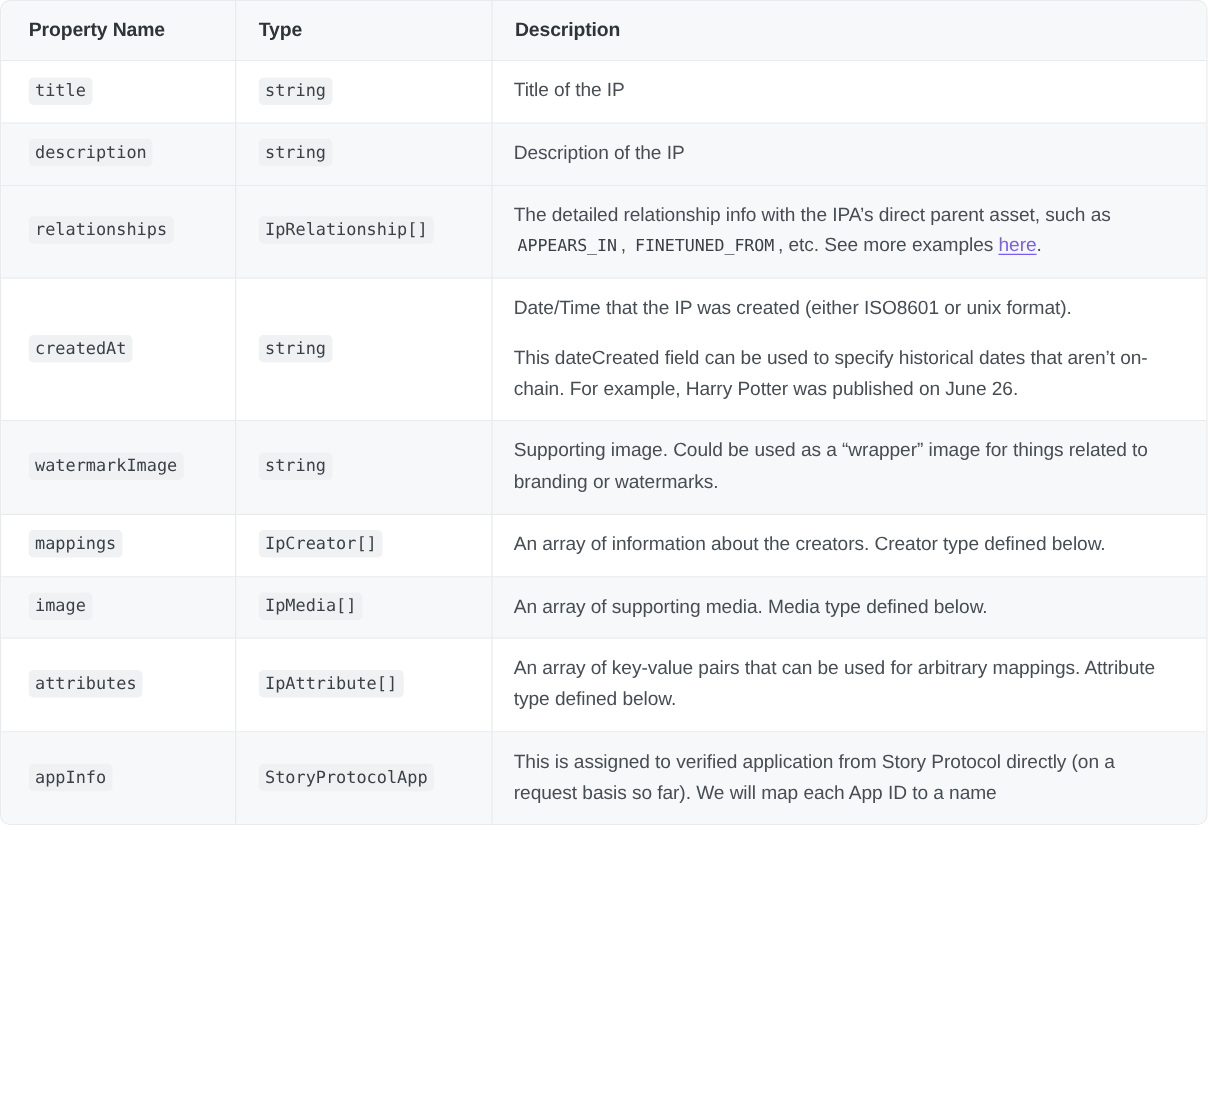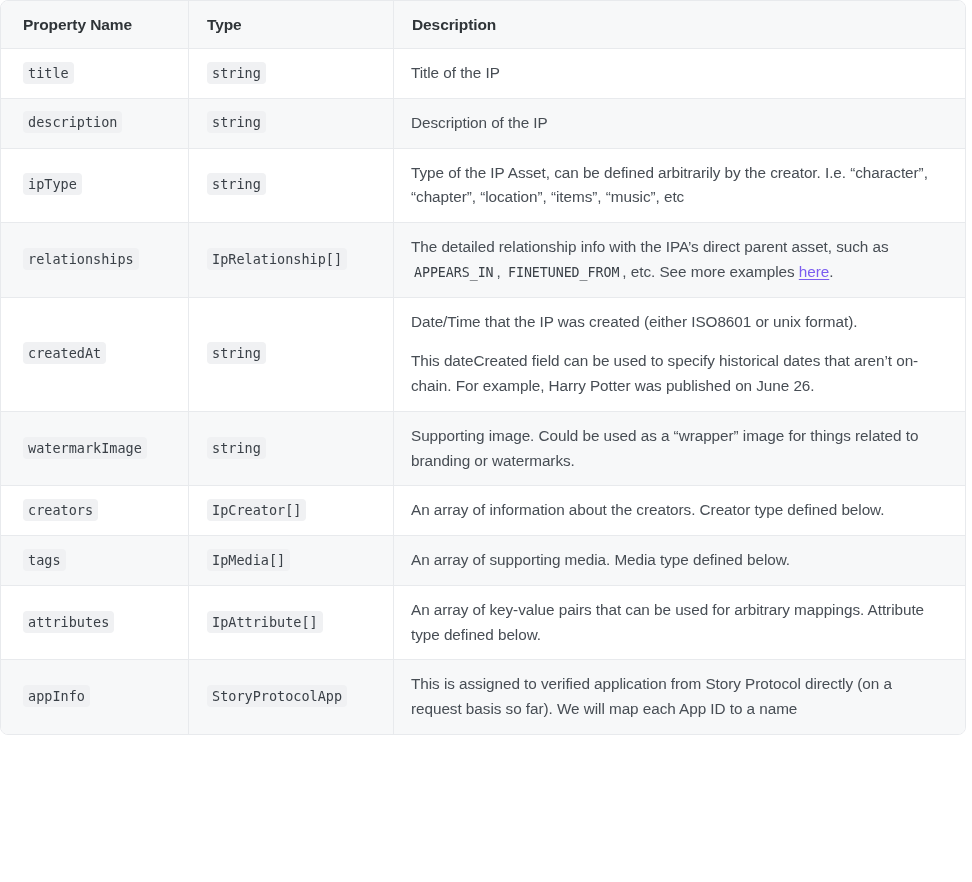--- a/index.html
+++ b/index.html
@@ -142,29 +142,20 @@
         </tr>
         <tr class="row-gray">
           <td class="cell-prop"><code class="chip">description</code></td>
           <td class="cell-type"><code class="chip">string</code></td>
           <td class="cell-desc">
             <div class="desc-text">
               <p>Description of the IP</p>
             </div>
           </td>
         </tr>
-        <tr class="row-white">
-          <td class="cell-prop"><code class="chip">ipType</code></td>
-          <td class="cell-type"><code class="chip">string</code></td>
-          <td class="cell-desc">
-            <div class="desc-text">
-              <p>Type of the IP Asset, can be defined arbitrarily by the creator. I.e. “character”, “chapter”, “location”, “items”, “music”, etc</p>
-            </div>
-          </td>
-        </tr>
         <tr class="row-gray">
           <td class="cell-prop"><code class="chip">relationships</code></td>
           <td class="cell-type"><code class="chip">IpRelationship[]</code></td>
           <td class="cell-desc">
             <div class="desc-text">
               <p>The detailed relationship info with the IPA’s direct parent asset, such as <code class="inline-code">APPEARS_IN</code>, <code class="inline-code">FINETUNED_FROM</code>, etc. See more examples <a class="doc-link" href="#">here</a>.</p>
             </div>
           </td>
         </tr>
         <tr class="row-white">
@@ -180,30 +171,30 @@
         <tr class="row-gray">
           <td class="cell-prop"><code class="chip">watermarkImage</code></td>
           <td class="cell-type"><code class="chip">string</code></td>
           <td class="cell-desc">
             <div class="desc-text">
               <p>Supporting image. Could be used as a “wrapper” image for things related to branding or watermarks.</p>
             </div>
           </td>
         </tr>
         <tr class="row-white">
-          <td class="cell-prop"><code class="chip">creators</code></td>
+          <td class="cell-prop"><code class="chip">mappings</code></td>
           <td class="cell-type"><code class="chip">IpCreator[]</code></td>
           <td class="cell-desc">
             <div class="desc-text">
               <p>An array of information about the creators. Creator type defined below.</p>
             </div>
           </td>
         </tr>
         <tr class="row-gray">
-          <td class="cell-prop"><code class="chip">tags</code></td>
+          <td class="cell-prop"><code class="chip">image</code></td>
           <td class="cell-type"><code class="chip">IpMedia[]</code></td>
           <td class="cell-desc">
             <div class="desc-text">
               <p>An array of supporting media. Media type defined below.</p>
             </div>
           </td>
         </tr>
         <tr class="row-white">
           <td class="cell-prop"><code class="chip">attributes</code></td>
           <td class="cell-type"><code class="chip">IpAttribute[]</code></td>

